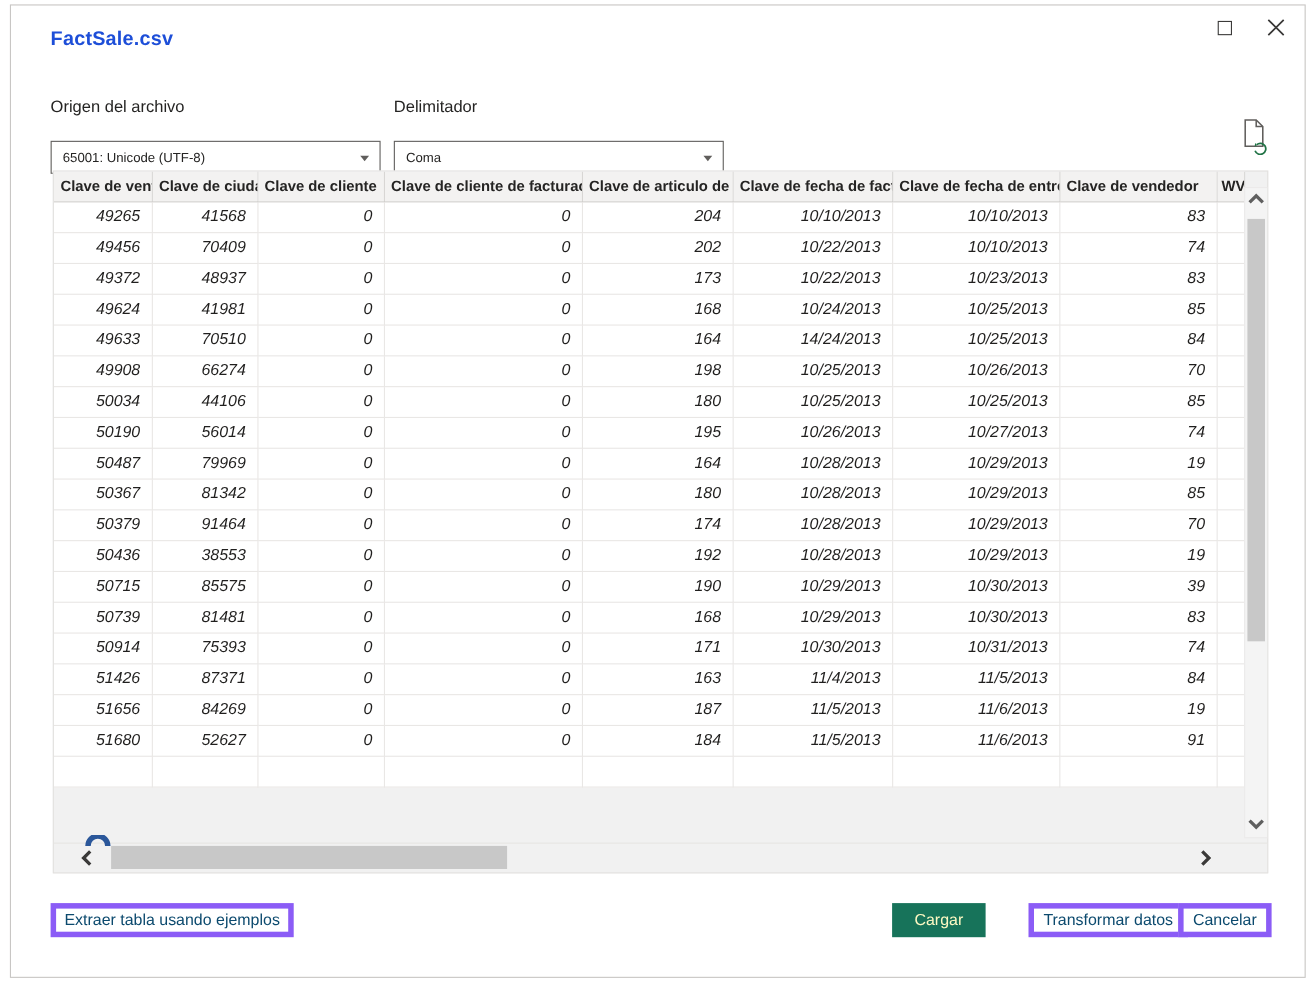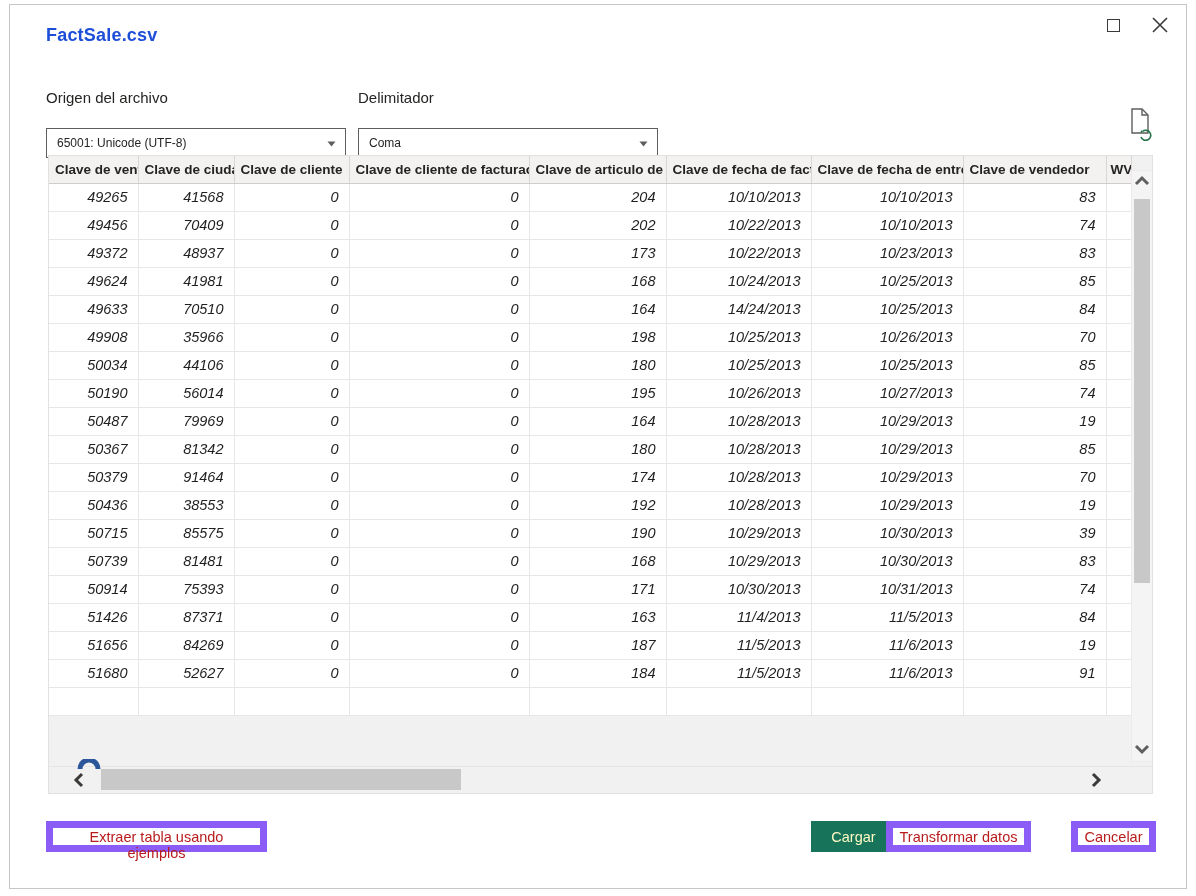--- a/index.html
+++ b/index.html
@@ -71,26 +71,26 @@
     position:absolute; left:0; bottom:0; width:1103px; height:27px;
     background:#f1f1f1; border-top:1px solid #e7e5e3;
   }
   .hscroll .arrow-left { position:absolute; left:20px; top:3px; width:20px; height:20px; background:none; border:none; padding:0; cursor:pointer; }
   .hscroll .arrow-right { position:absolute; right:46px; top:3px; width:20px; height:20px; background:none; border:none; padding:0; cursor:pointer; }
   .hscroll .hthumb { position:absolute; left:52px; top:2px; width:360px; height:21px; background:#c8c8c8; cursor:grab; }
   .arc { position:absolute; left:28px; bottom:24px; line-height:0; }
   
   .btn {
     position:absolute; top:816px; height:31px; font-size:14.5px;
-    background:#fff; border:7px solid #8b5cf6; color:#b91c1c; cursor:pointer;
+    background:#fff; border:5px solid #8b5cf6; color:#0c4a6e; cursor:pointer;
     font-family:"Liberation Sans", sans-serif;
   }
   .btn-extract { left:36px; width:221px; }
   .btn-load   { left:801px; width:85px; color:#fef9c3; border:none; }
-  .btn-transform { left:876px; width:145px; }
+  .btn-transform { left:925px; width:145px; }
   .btn-cancel { left:1061px; width:85px; }
 </style>
 </head>
 <body>
 
 <div class="dialog">
 
   <div class="win-controls">
     <button class="win-btn">
       <span class="max-glyph"></span>
@@ -202,21 +202,21 @@
             <td>0</td>
             <td>0</td>
             <td>164</td>
             <td>14/24/2013</td>
             <td>10/25/2013</td>
             <td>84</td>
             <td></td>
           </tr>
           <tr>
             <td>49908</td>
-            <td>35966</td>
+            <td>66274</td>
             <td>0</td>
             <td>0</td>
             <td>198</td>
             <td>10/25/2013</td>
             <td>10/26/2013</td>
             <td>70</td>
             <td></td>
           </tr>
           <tr>
             <td>50034</td>

